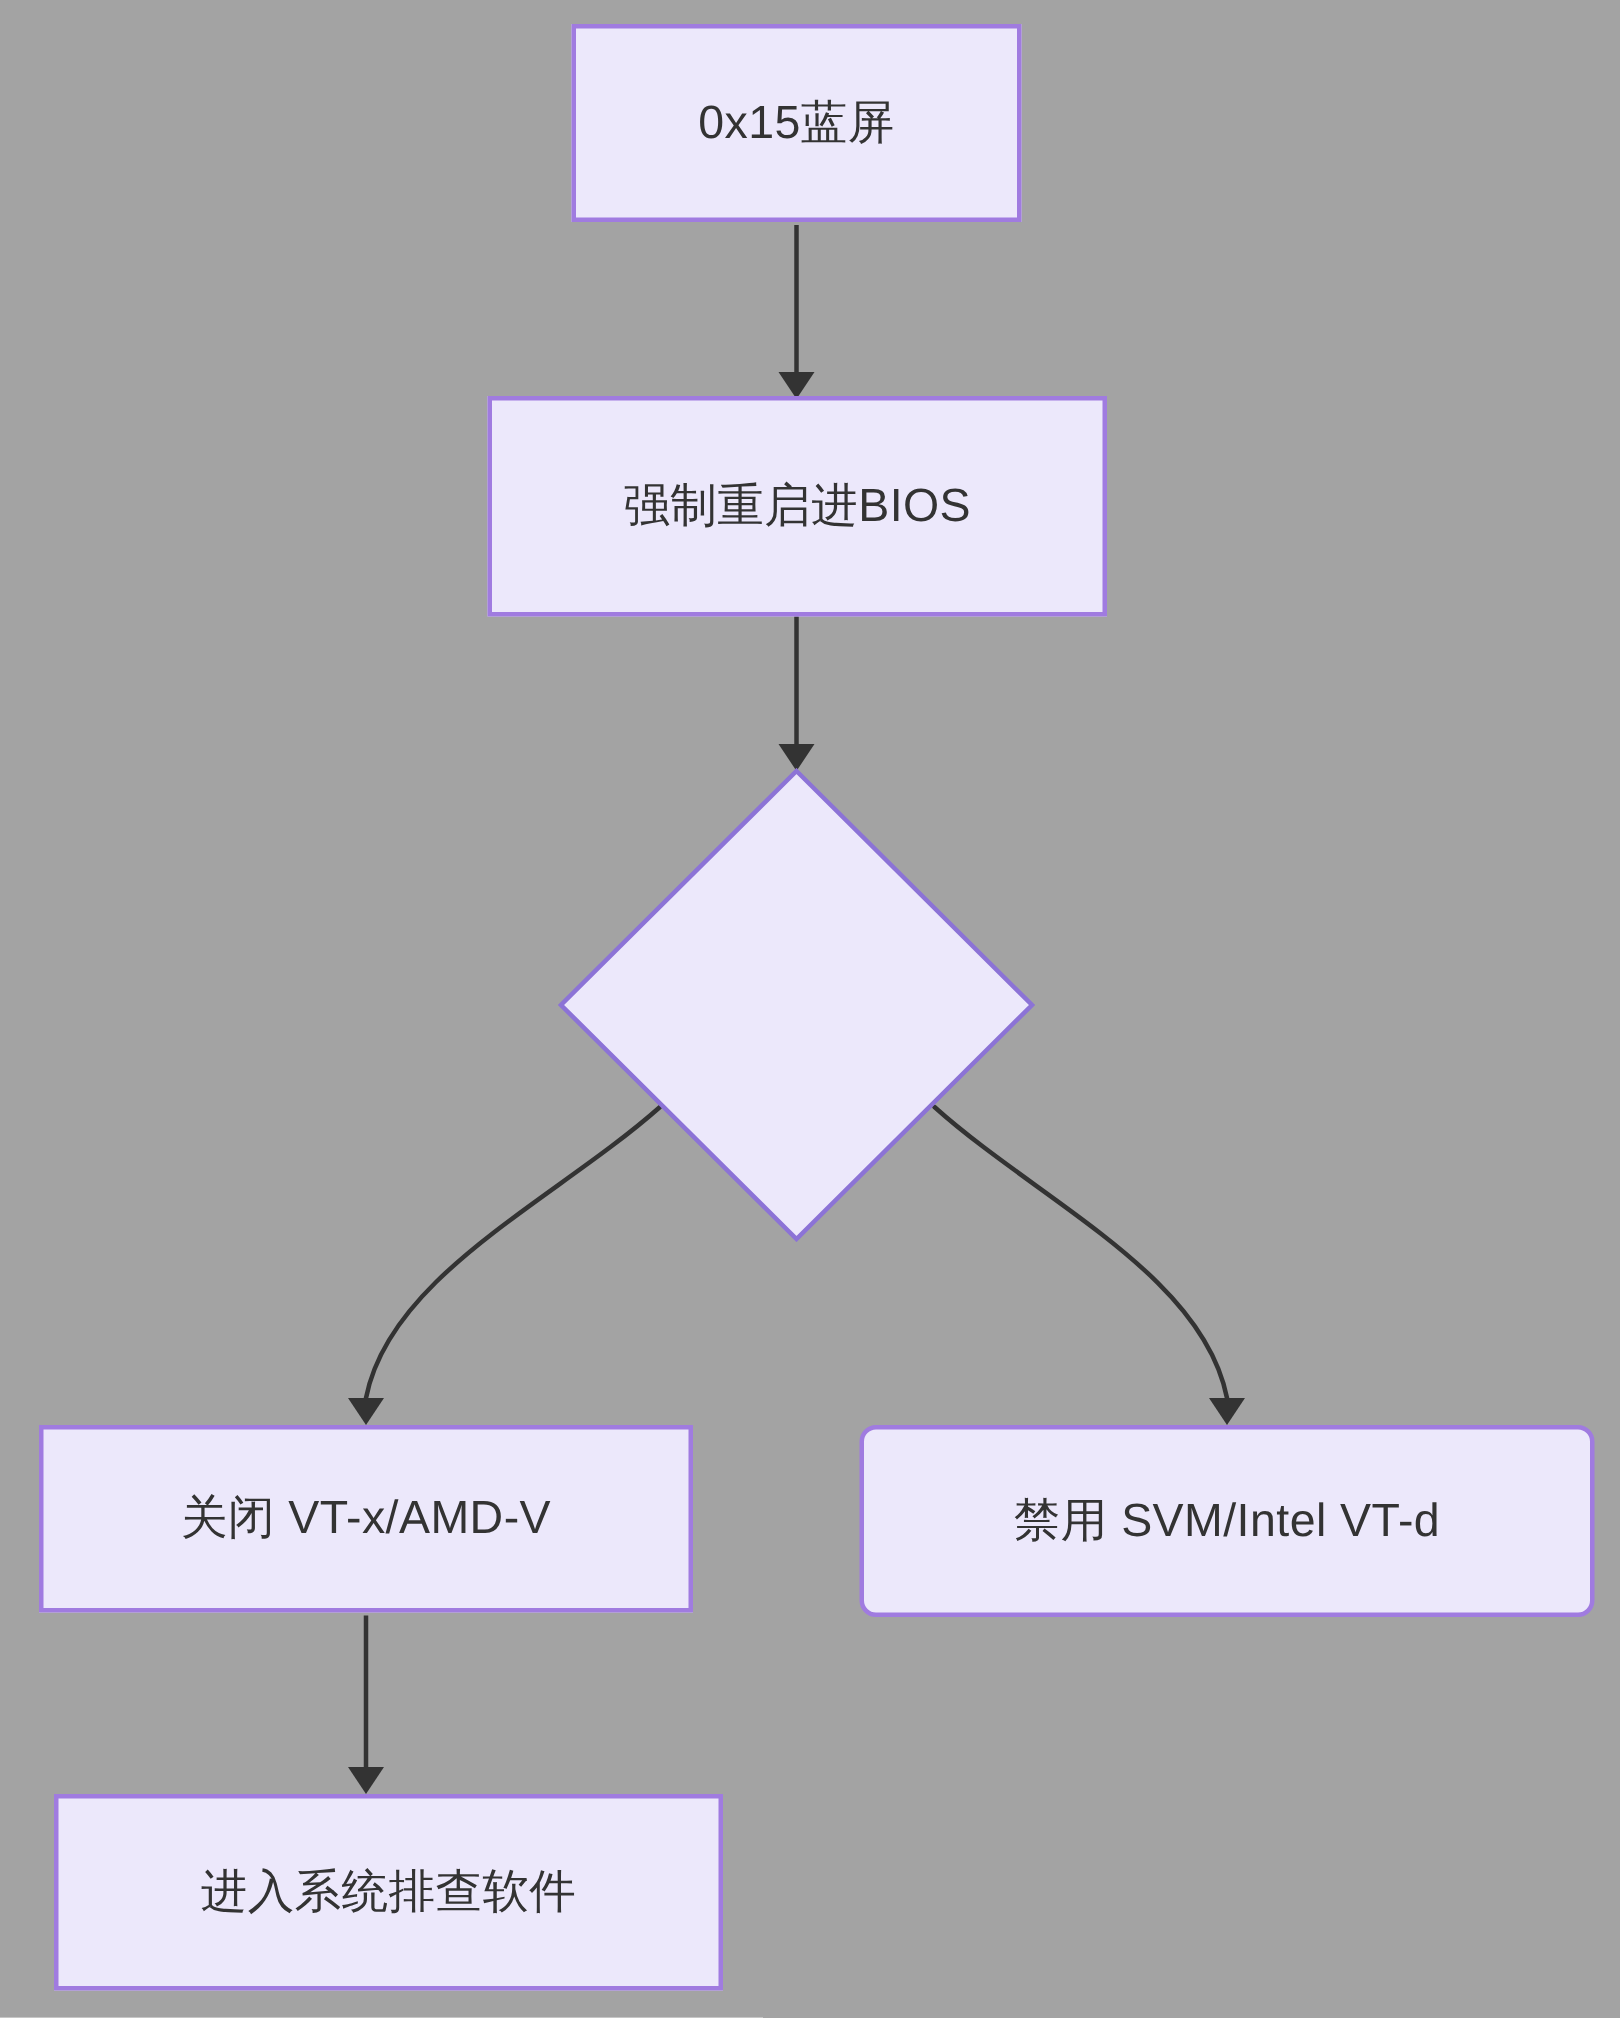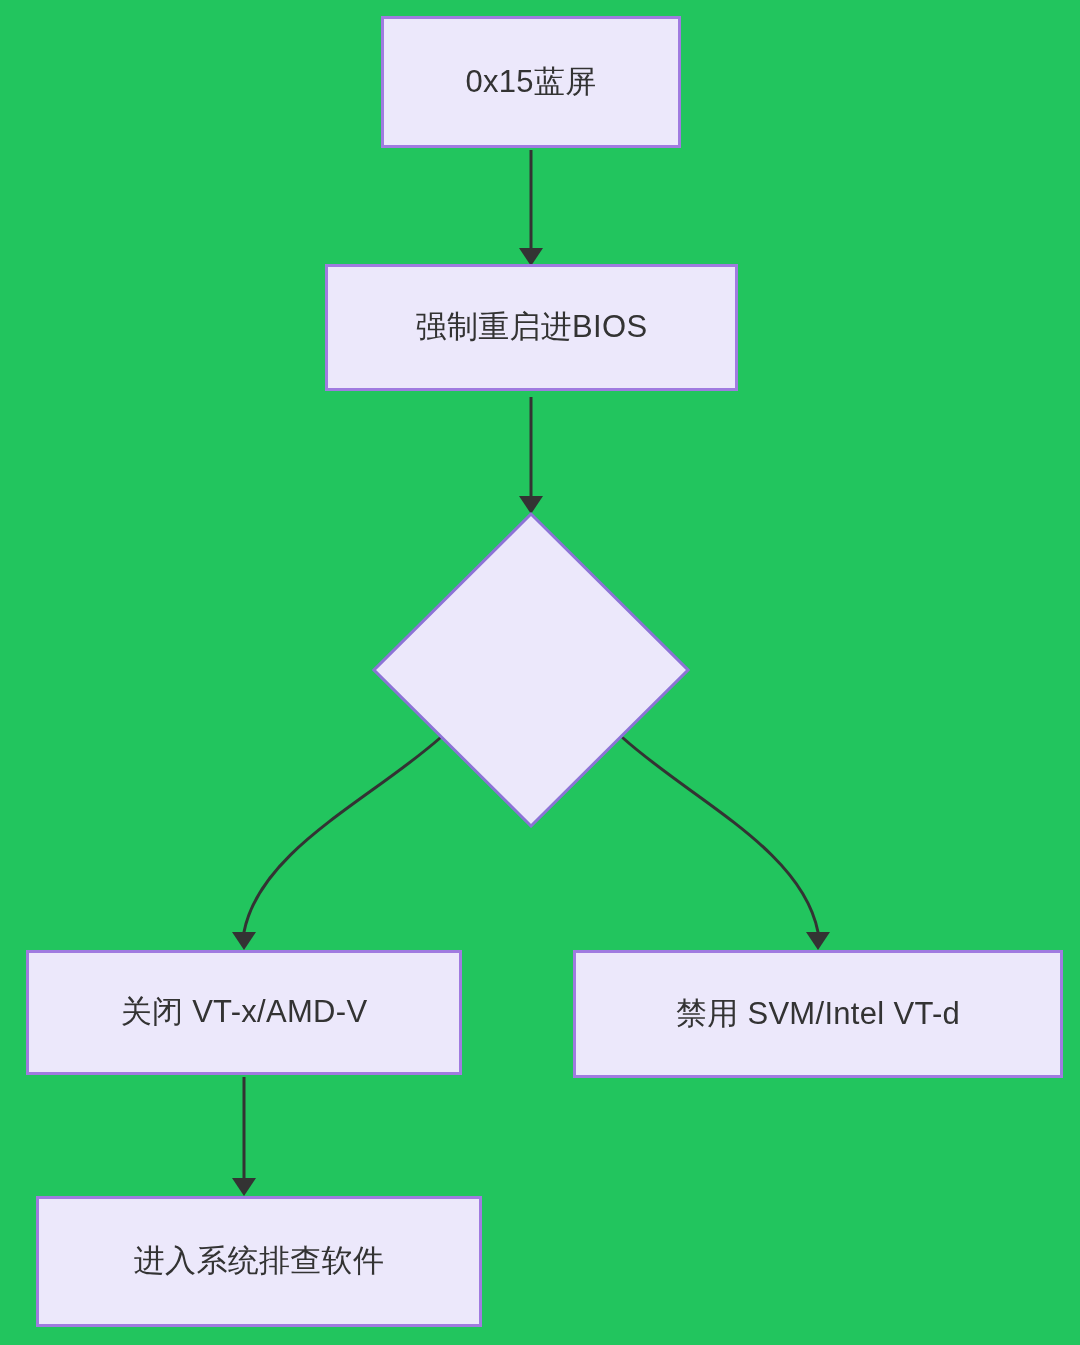--- a/index.html
+++ b/index.html
@@ -11,21 +11,21 @@
   body {
     width: 1080px;
     height: 1345px;
     font-family: "Liberation Sans", "DejaVu Sans", sans-serif;
     overflow: hidden;
   }
   #diagram-root {
     position: relative;
     width: 1080px;
     height: 1345px;
-    background: #22c55e;
+    background: #a3a3a3;
   }
   #edge-layer {
     position: absolute;
     left: 0;
     top: 0;
     width: 1080px;
     height: 1345px;
     pointer-events: none;
   }
   .node {
@@ -58,24 +58,24 @@
     width: 100%;
     height: 100%;
   }
   .diamond-label-wrap {
     position: relative;
     z-index: 2;
   }
 
   
   #node-bluescreen   { left: 381px; top: 16px;   width: 300px; height: 132px; }
-  #node-reboot-bios  { left: 325px; top: 264px;  width: 413px; height: 127px; }
+  #node-reboot-bios  { left: 325px; top: 264px;  width: 413px; height: 147px; }
   #node-disable-virt { left: 372px; top: 512px;  width: 318px; height: 316px; }
   #node-vtx-amdv     { left: 26px;  top: 950px;  width: 436px; height: 125px; }
-  #node-svm-vtd      { left: 573px; top: 950px;  width: 490px; height: 128px; }
+  #node-svm-vtd      { left: 573px; top: 950px;  width: 490px; height: 128px; border-radius: 11px; }
   #node-enter-system { left: 36px;  top: 1196px; width: 446px; height: 131px; }
 </style>
 </head>
 <body>
 
 <div id="diagram-root">
 
   <svg id="edge-layer" viewBox="0 0 1080 1345" width="1080" height="1345" xmlns="http://www.w3.org/2000/svg">
     <defs>
       <marker id="arrowhead" markerWidth="10" markerHeight="9" refX="1" refY="4.5" orient="auto" markerUnits="userSpaceOnUse">

